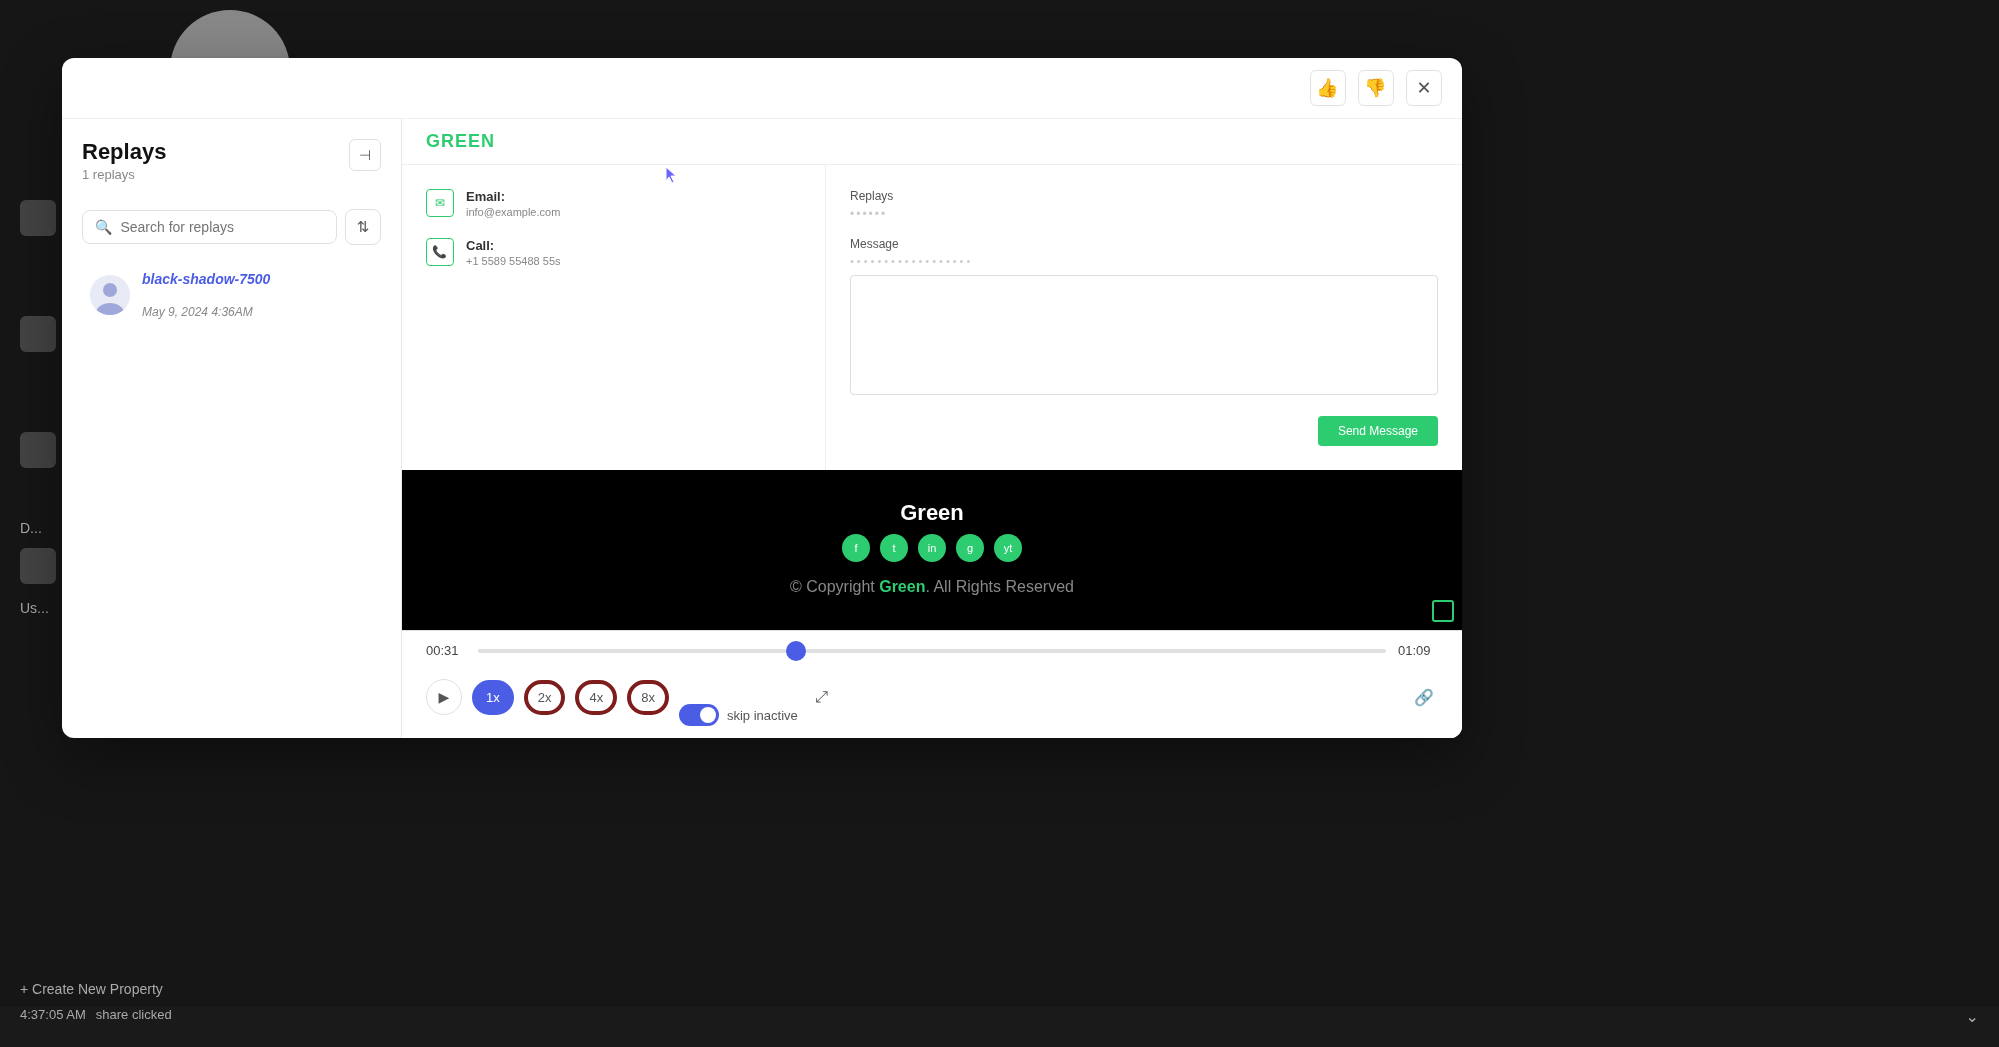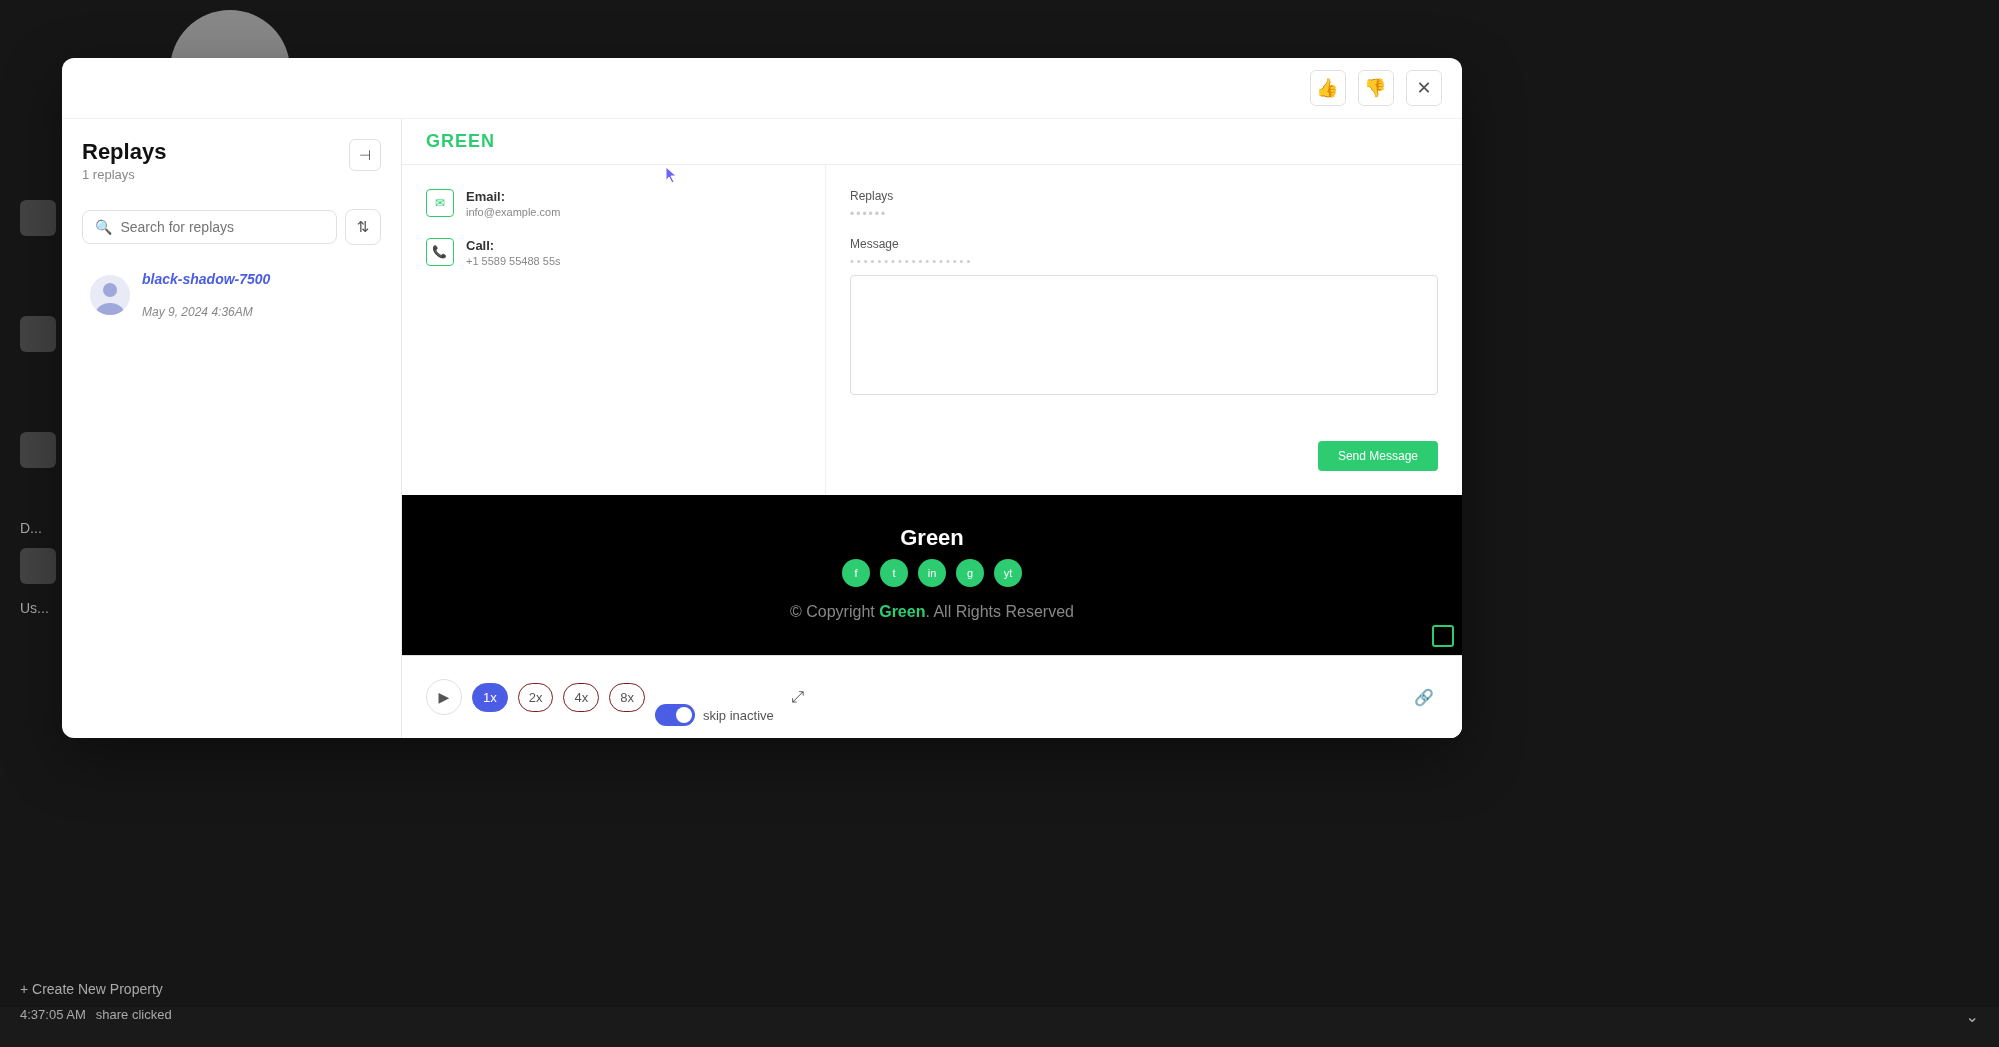--- a/index.html
+++ b/index.html
@@ -529,21 +529,21 @@
       cursor: pointer;
       display: flex;
       align-items: center;
       justify-content: center;
       font-size: 14px;
       color: #555;
     }
     .speed-btn {
       padding: 6px 10px;
       border-radius: 20px;
-      border: 1px solid #7f1d1d;
+      border: 4px solid #7f1d1d;
       background: #fff;
       font-size: 13px;
       color: #555;
       cursor: pointer;
     }
     .speed-btn.active {
       background: #4a5de4;
       color: #fff;
       border-color: #4a5de4;
     }
@@ -758,20 +758,28 @@
             <div class="preview-bottom-copyright">
               © Copyright <span>Green</span>. All Rights Reserved
             </div>
             <div class="bottom-right-icon"></div>
           </div>
         </div>
       </div>
 
       <div class="playback-controls">
 
+        <div class="timeline-row">
+          <span class="time-label">00:31</span>
+          <div class="timeline-track">
+            <div class="timeline-fill"></div>
+            <div class="timeline-thumb"></div>
+          </div>
+          <span class="time-label">01:09</span>
+        </div>
 
         <div class="controls-row">
           <button class="play-btn">
             <span>▶</span>
           </button>
           <button class="speed-btn active">1x</button>
           <button class="speed-btn">2x</button>
           <button class="speed-btn">4x</button>
           <button class="speed-btn">8x</button>
 

